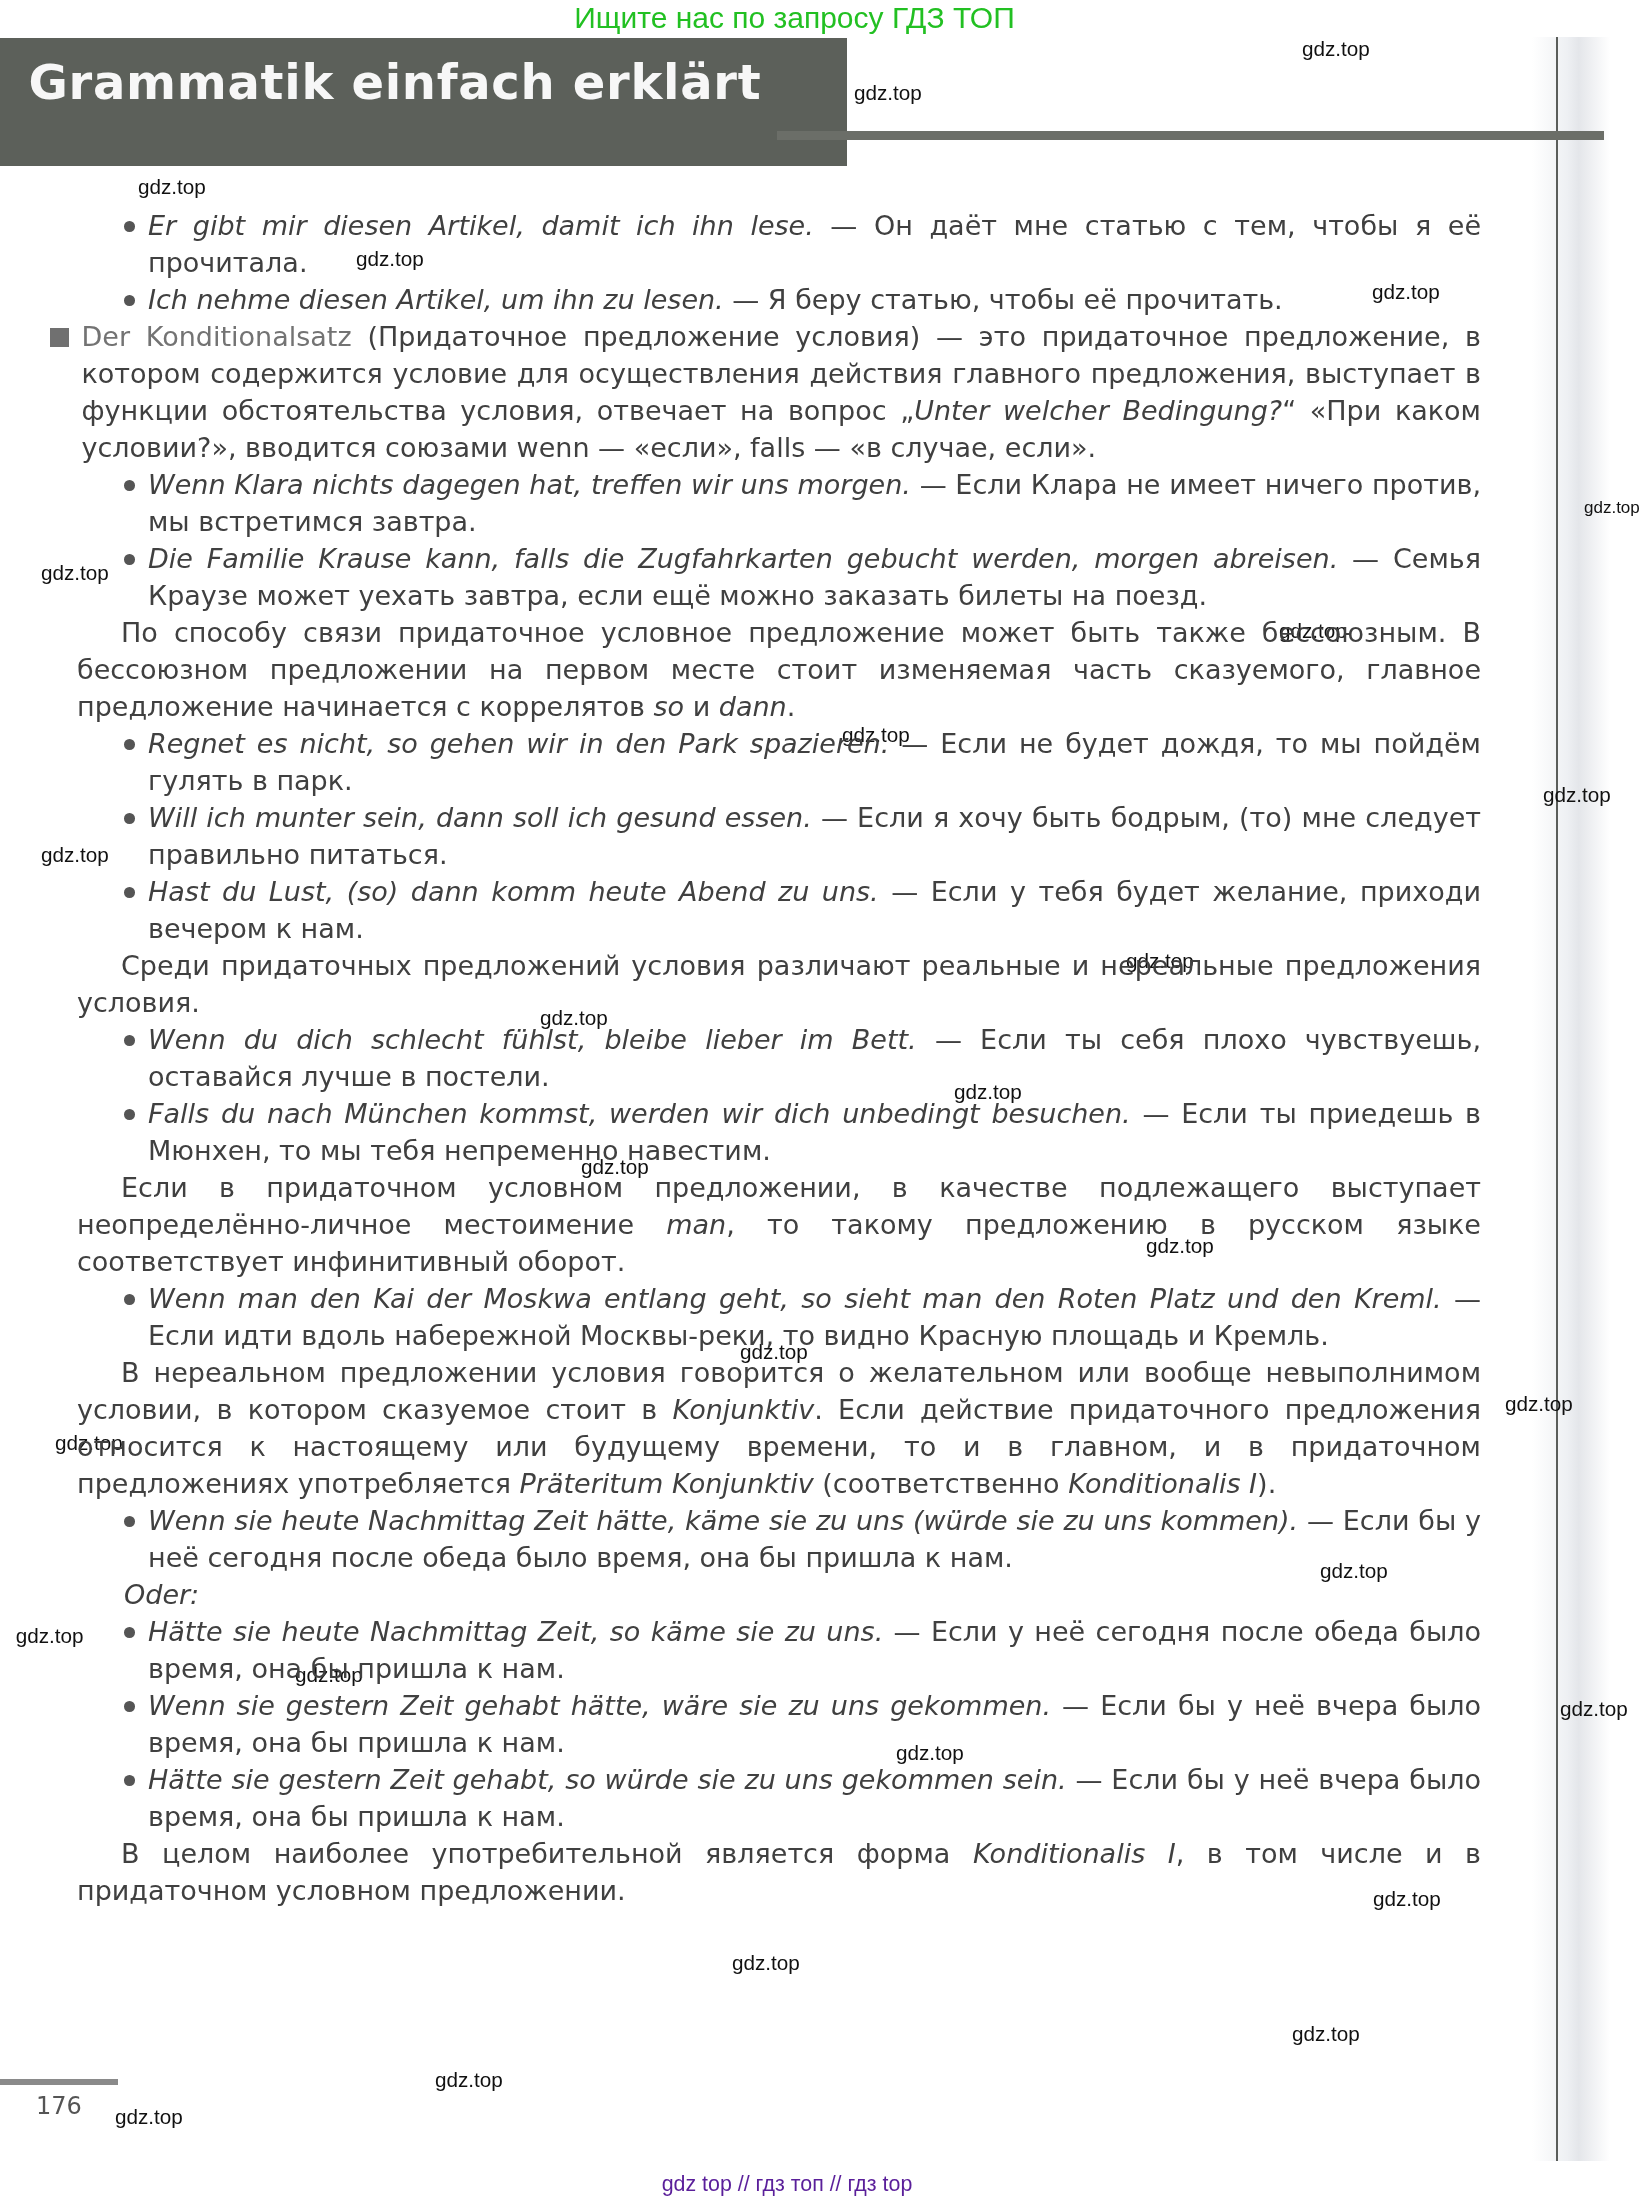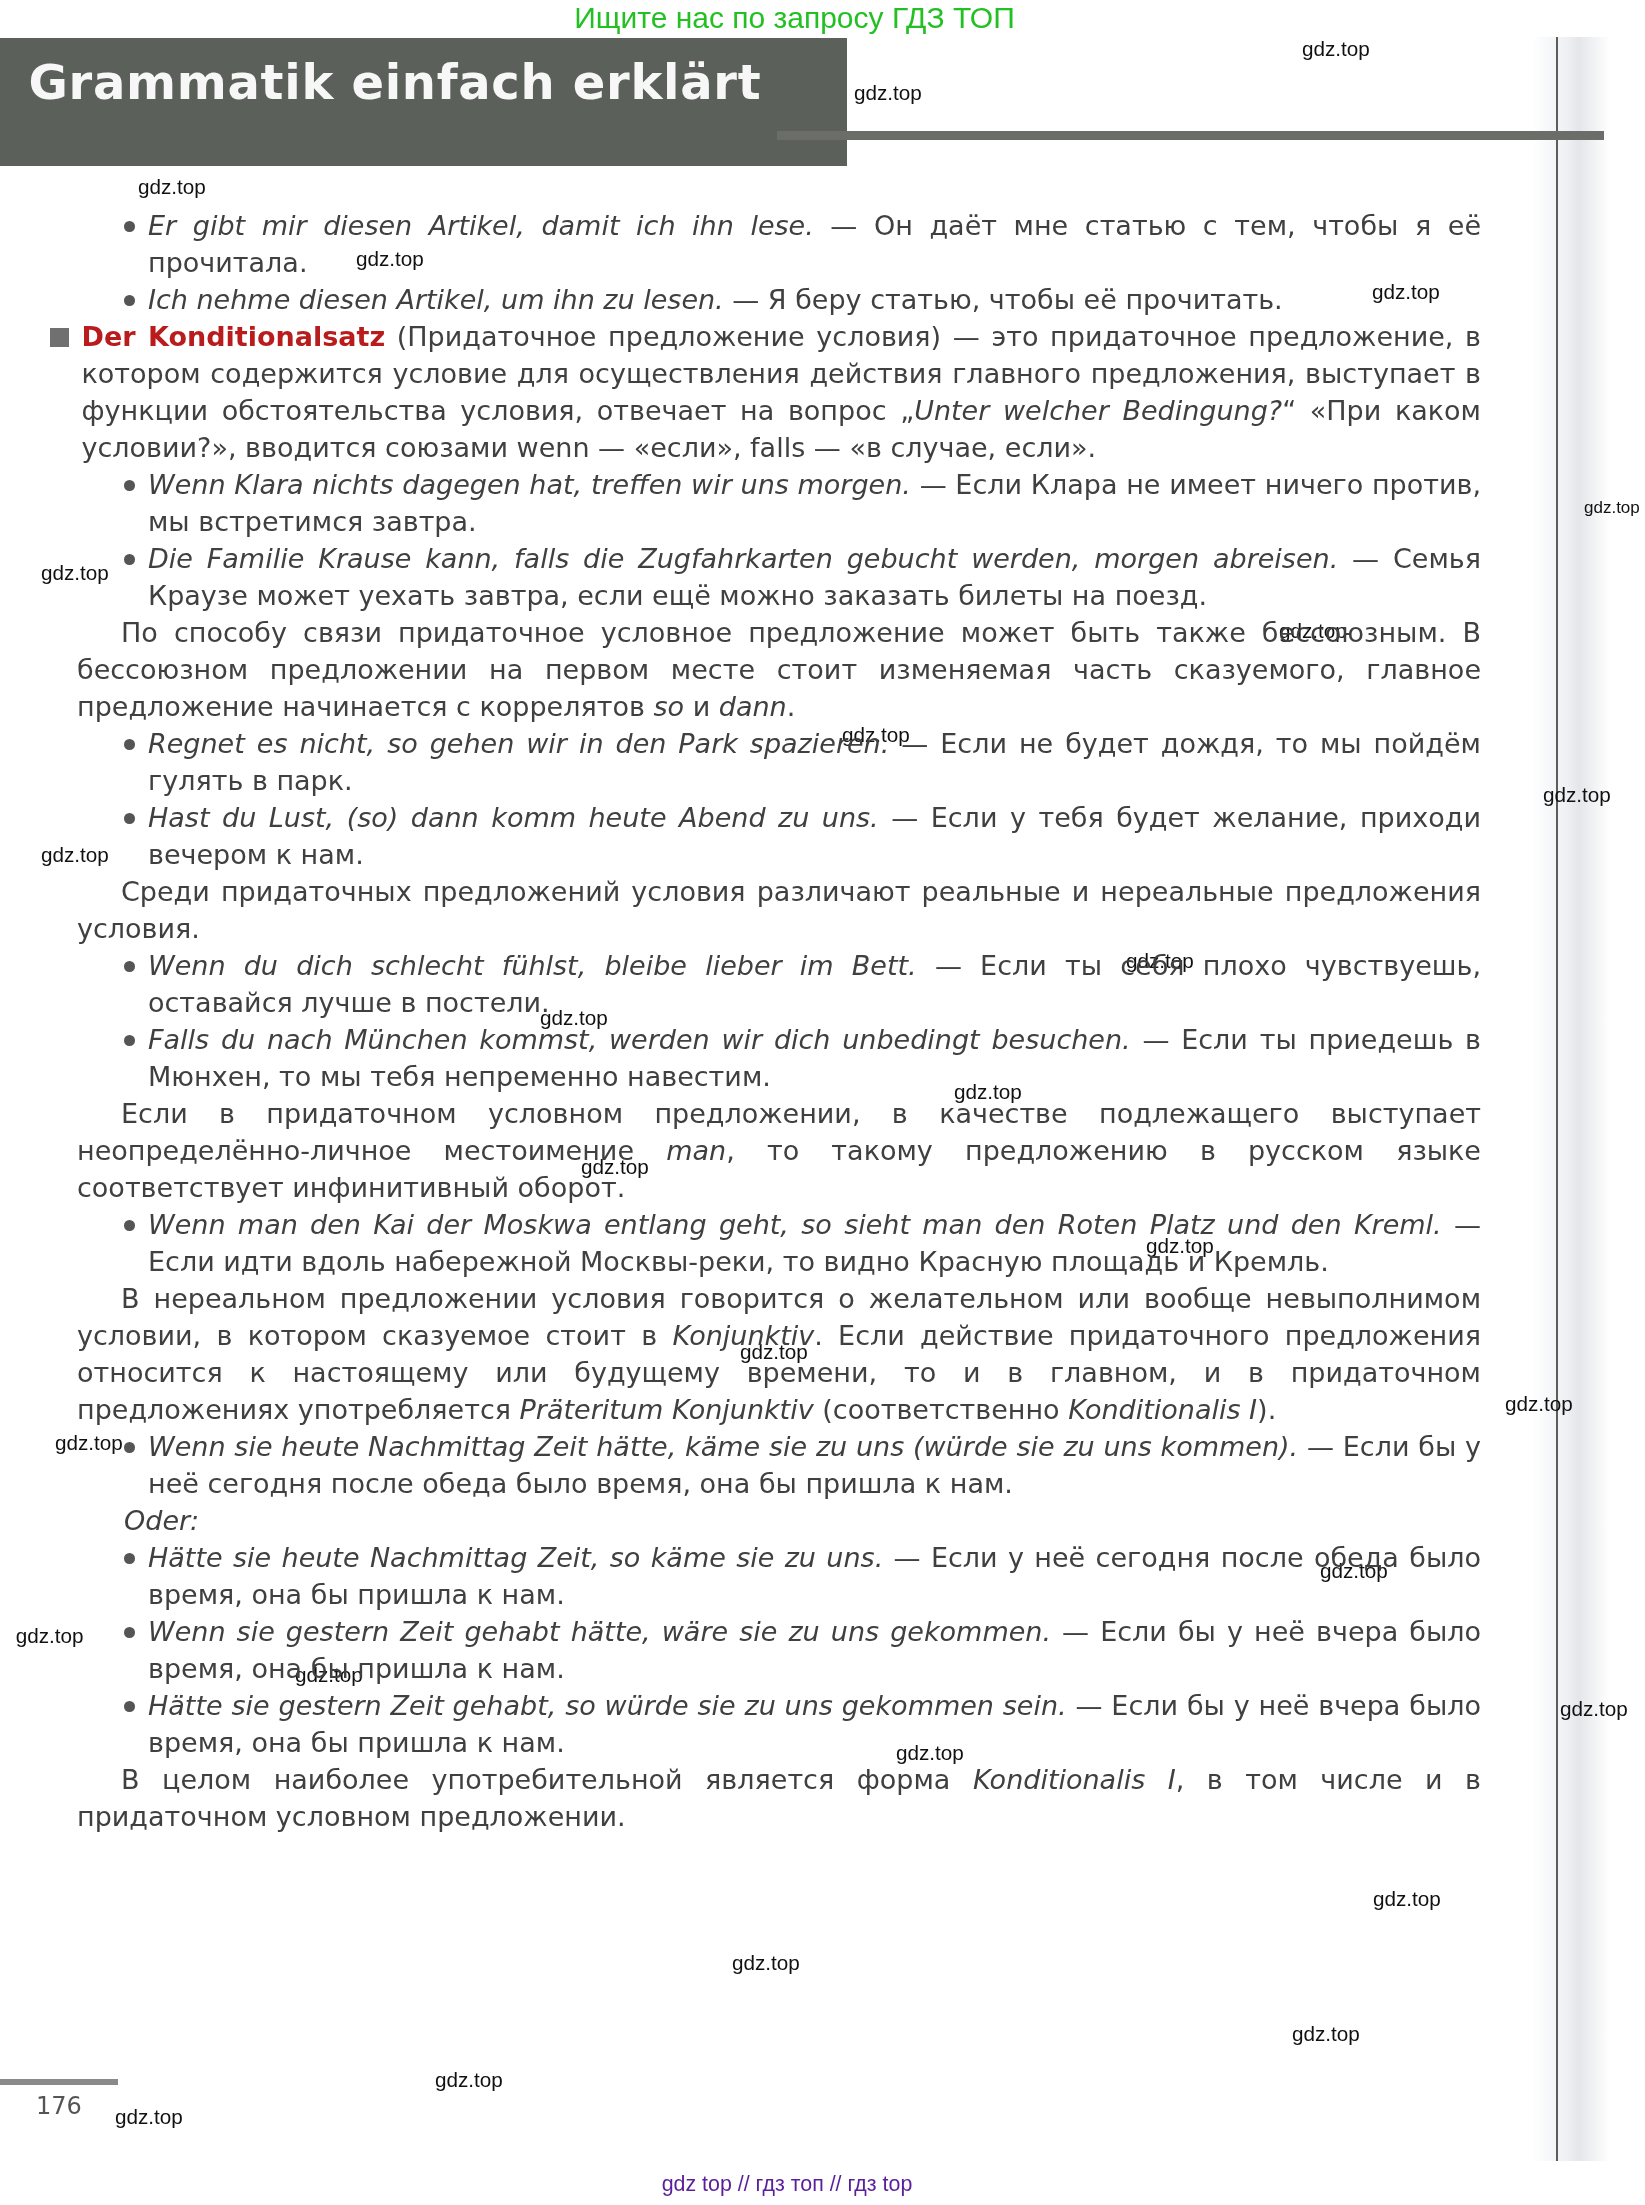--- a/index.html
+++ b/index.html
@@ -49,21 +49,21 @@
     .indent { text-indent: 44px; }
     .bul { position: relative; padding-left: 71px; text-align: justify; }
     .bul::before {
       content: ""; position: absolute; left: 47px; top: 14.3px; width: 10.7px; height: 10.7px;
       border-radius: 50%; background: #555;
     }
     .sec { position: relative; padding-left: 28.5px; text-align: justify; }
     .sec-mark {
       position: absolute; left: -2.9px; top: 10px; width: 18.5px; height: 18.5px; background: #707070;
     }
-    .term { font-weight: bold; color: #b91c1c; }
+    .term { font-weight: normal; color: #737373; }
     i { font-style: italic; }
     .oder { padding-left: 47px; font-style: italic; }
 
     .footer-rule { position: absolute; left: 0; top: 2079px; width: 118px; height: 5.7px; background: #8a8a8a; }
     .page-num { position: absolute; left: 36px; top: 2092px; font-size: 24px; color: #555; }
     .bottom-banner {
       position: absolute; left: 0; top: 2172px; width: 1646px; text-align: center;
       font-family: "Liberation Sans", sans-serif; font-size: 21.4px; color: #5a1f9a;
     }
     .bottom-banner span { position: relative; left: -36px; margin-top: 40px; }
@@ -117,20 +117,21 @@
   <div class="sec" style="margin-left:-24px;">
     <span class="sec-mark"></span><span class="term">Der Konditionalsatz</span><span> (Придаточное предложение условия) — это придаточное предложение, в котором содержится условие для осуществления действия главного предложения, выступает в функции обстоятельства условия, отвечает на вопрос „</span><i>Unter welcher Bedingung?</i><span>“ «При каком условии?», вводится союзами wenn — «если», falls — «в случае, если».</span>
   </div>
 
   <div class="bul"><i>Wenn Klara nichts dagegen hat, treffen wir uns morgen.</i><span> — Если Клара не имеет ничего против, мы встретимся завтра.</span></div>
   <div class="bul"><i>Die Familie Krause kann, falls die Zugfahrkarten gebucht werden, morgen abreisen.</i><span> — Семья Краузе может уехать завтра, если ещё можно заказать билеты на поезд.</span></div>
 
   <div class="p indent"><span>По способу связи придаточное условное предложение может быть также бессоюзным. В бессоюзном предложении на первом месте стоит изменяемая часть сказуемого, главное предложение начинается с коррелятов </span><i>so</i><span> и </span><i>dann</i><span>.</span></div>
 
   <div class="bul"><i>Regnet es nicht, so gehen wir in den Park spazieren.</i><span> — Если не будет дождя, то мы пойдём гулять в парк.</span></div>
+  <div class="bul"><i>Will ich munter sein, dann soll ich gesund essen.</i><span> — Если я хочу быть бодрым, (то) мне следует правильно питаться.</span></div>
   <div class="bul"><i>Hast du Lust, (so) dann komm heute Abend zu uns.</i><span> — Если у тебя будет желание, приходи вечером к нам.</span></div>
 
   <div class="p indent">Среди придаточных предложений условия различают реальные и нереальные предложения условия.</div>
 
   <div class="bul"><i>Wenn du dich schlecht fühlst, bleibe lieber im Bett.</i><span> — Если ты себя плохо чувствуешь, оставайся лучше в постели.</span></div>
   <div class="bul"><i>Falls du nach München kommst, werden wir dich unbedingt besuchen.</i><span> — Если ты приедешь в Мюнхен, то мы тебя непременно навестим.</span></div>
 
   <div class="p indent"><span>Если в придаточном условном предложении, в качестве подлежащего выступает неопределённо-личное местоимение </span><i>man</i><span>, то такому предложению в русском языке соответствует инфинитивный оборот.</span></div>
 
   <div class="bul"><i>Wenn man den Kai der Moskwa entlang geht, so sieht man den Roten Platz und den Kreml.</i><span> — Если идти вдоль набережной Москвы-реки, то видно Красную площадь и Кремль.</span></div>

